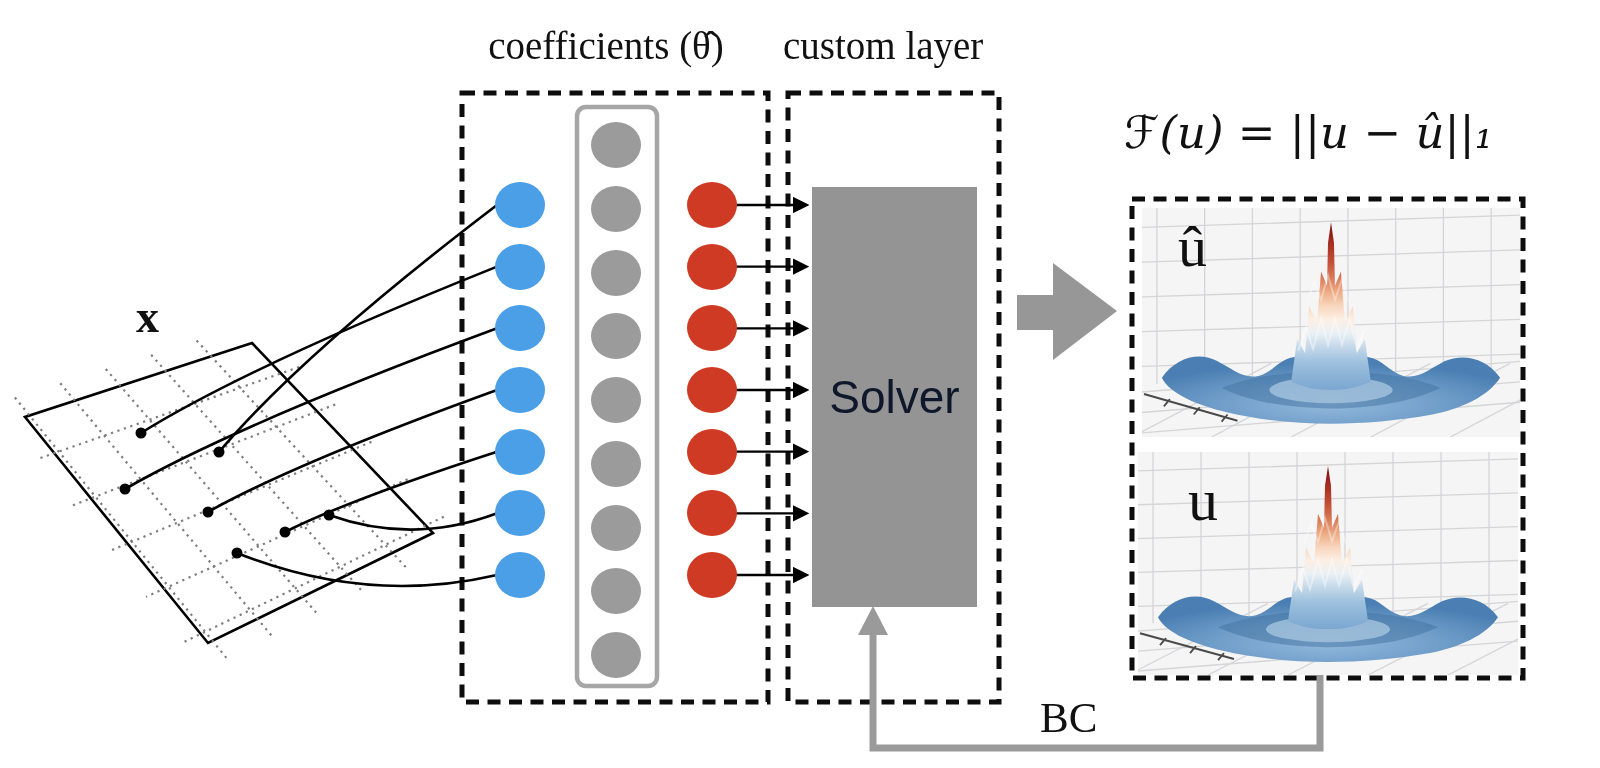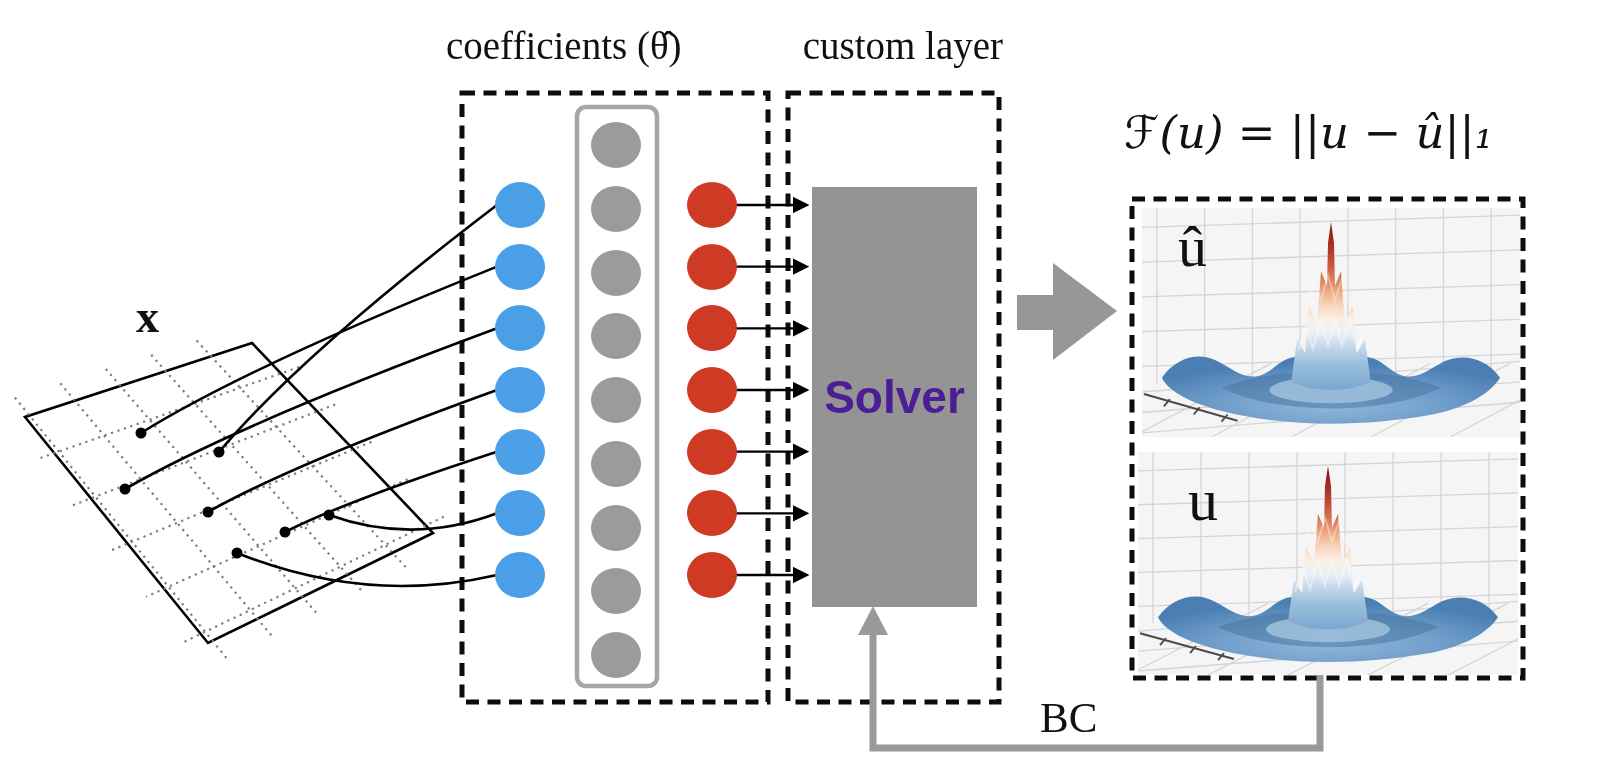--- a/index.html
+++ b/index.html
@@ -1,31 +1,31 @@
 <!DOCTYPE html>
 <html><head>
 <meta charset="utf-8">
 <style>
   html,body{margin:0;padding:0;background:#ffffff;}
   #stage{position:relative;width:1600px;height:768px;background:#ffffff;overflow:hidden;
          font-family:"Liberation Serif","DejaVu Serif",serif;}
   #bg{position:absolute;left:0;top:0;width:1600px;height:768px;}
   .lbl{position:absolute;color:#111;white-space:nowrap;line-height:1;}
-  .lbl-coeff{left:446px;top:26px;width:320px;text-align:left;font-size:39px;}
-  .lbl-custom{left:783px;top:26px;width:220px;text-align:right;font-size:39px;}
+  .lbl-coeff{left:446px;top:26px;width:320px;text-align:center;font-size:39px;}
+  .lbl-custom{left:783px;top:26px;width:220px;text-align:left;font-size:39px;}
   .lbl-formula{left:1124px;top:110px;width:404px;text-align:left;font-size:45px;font-style:italic;
                font-family:"DejaVu Serif","DejaVu Sans","Liberation Serif",serif;}
   .lbl-x{left:136px;top:294px;font-size:46px;font-weight:bold;}
   .lbl-uhat{left:1178px;top:218px;font-size:58px;}
   .lbl-u{left:1188px;top:470px;font-size:60px;}
   .lbl-bc{left:1040px;top:696px;font-size:43px;text-align:center;}
   #solver-box{position:absolute;left:812px;top:187px;width:165px;height:420px;background:#949494;
               display:flex;align-items:center;justify-content:center;}
-  #solver-box span{font-family:"Liberation Sans","DejaVu Sans",sans-serif;font-weight:bold;
-                   font-size:46px;color:#4c1d95;line-height:1;}
+  #solver-box span{font-family:"Liberation Sans","DejaVu Sans",sans-serif;font-weight:normal;
+                   font-size:46px;color:#0f172a;line-height:1;}
   .node{position:absolute;border-radius:50%;}
   .surface{position:absolute;}
 </style>
 </head>
 <body>
 
 <div id="stage">
 
   <svg id="bg" xmlns="http://www.w3.org/2000/svg" viewBox="0 0 1600 768">
     <defs>

